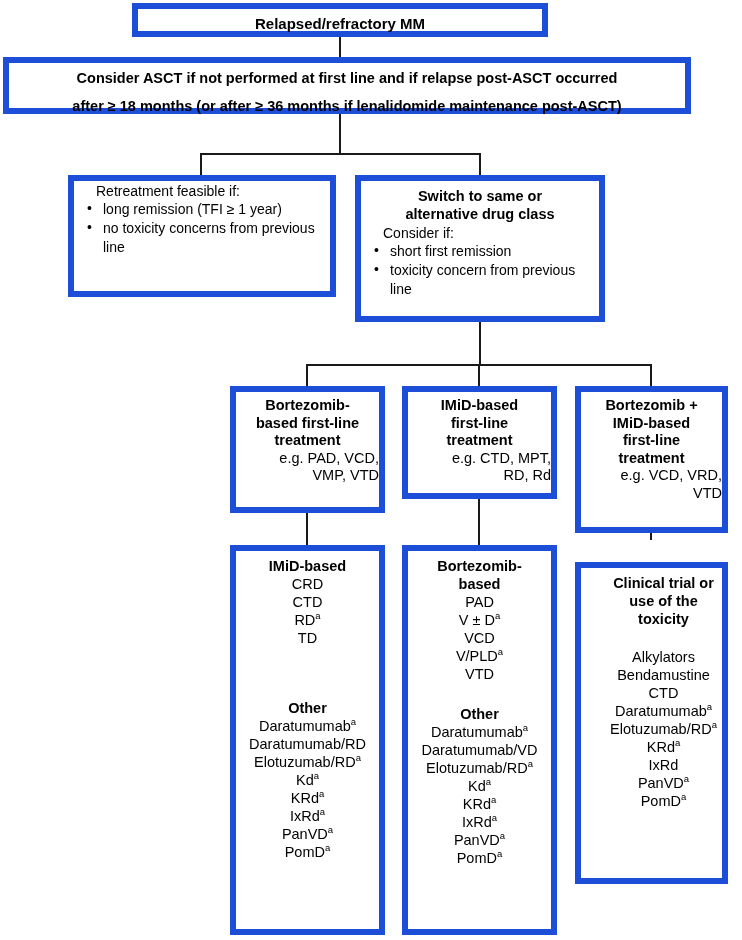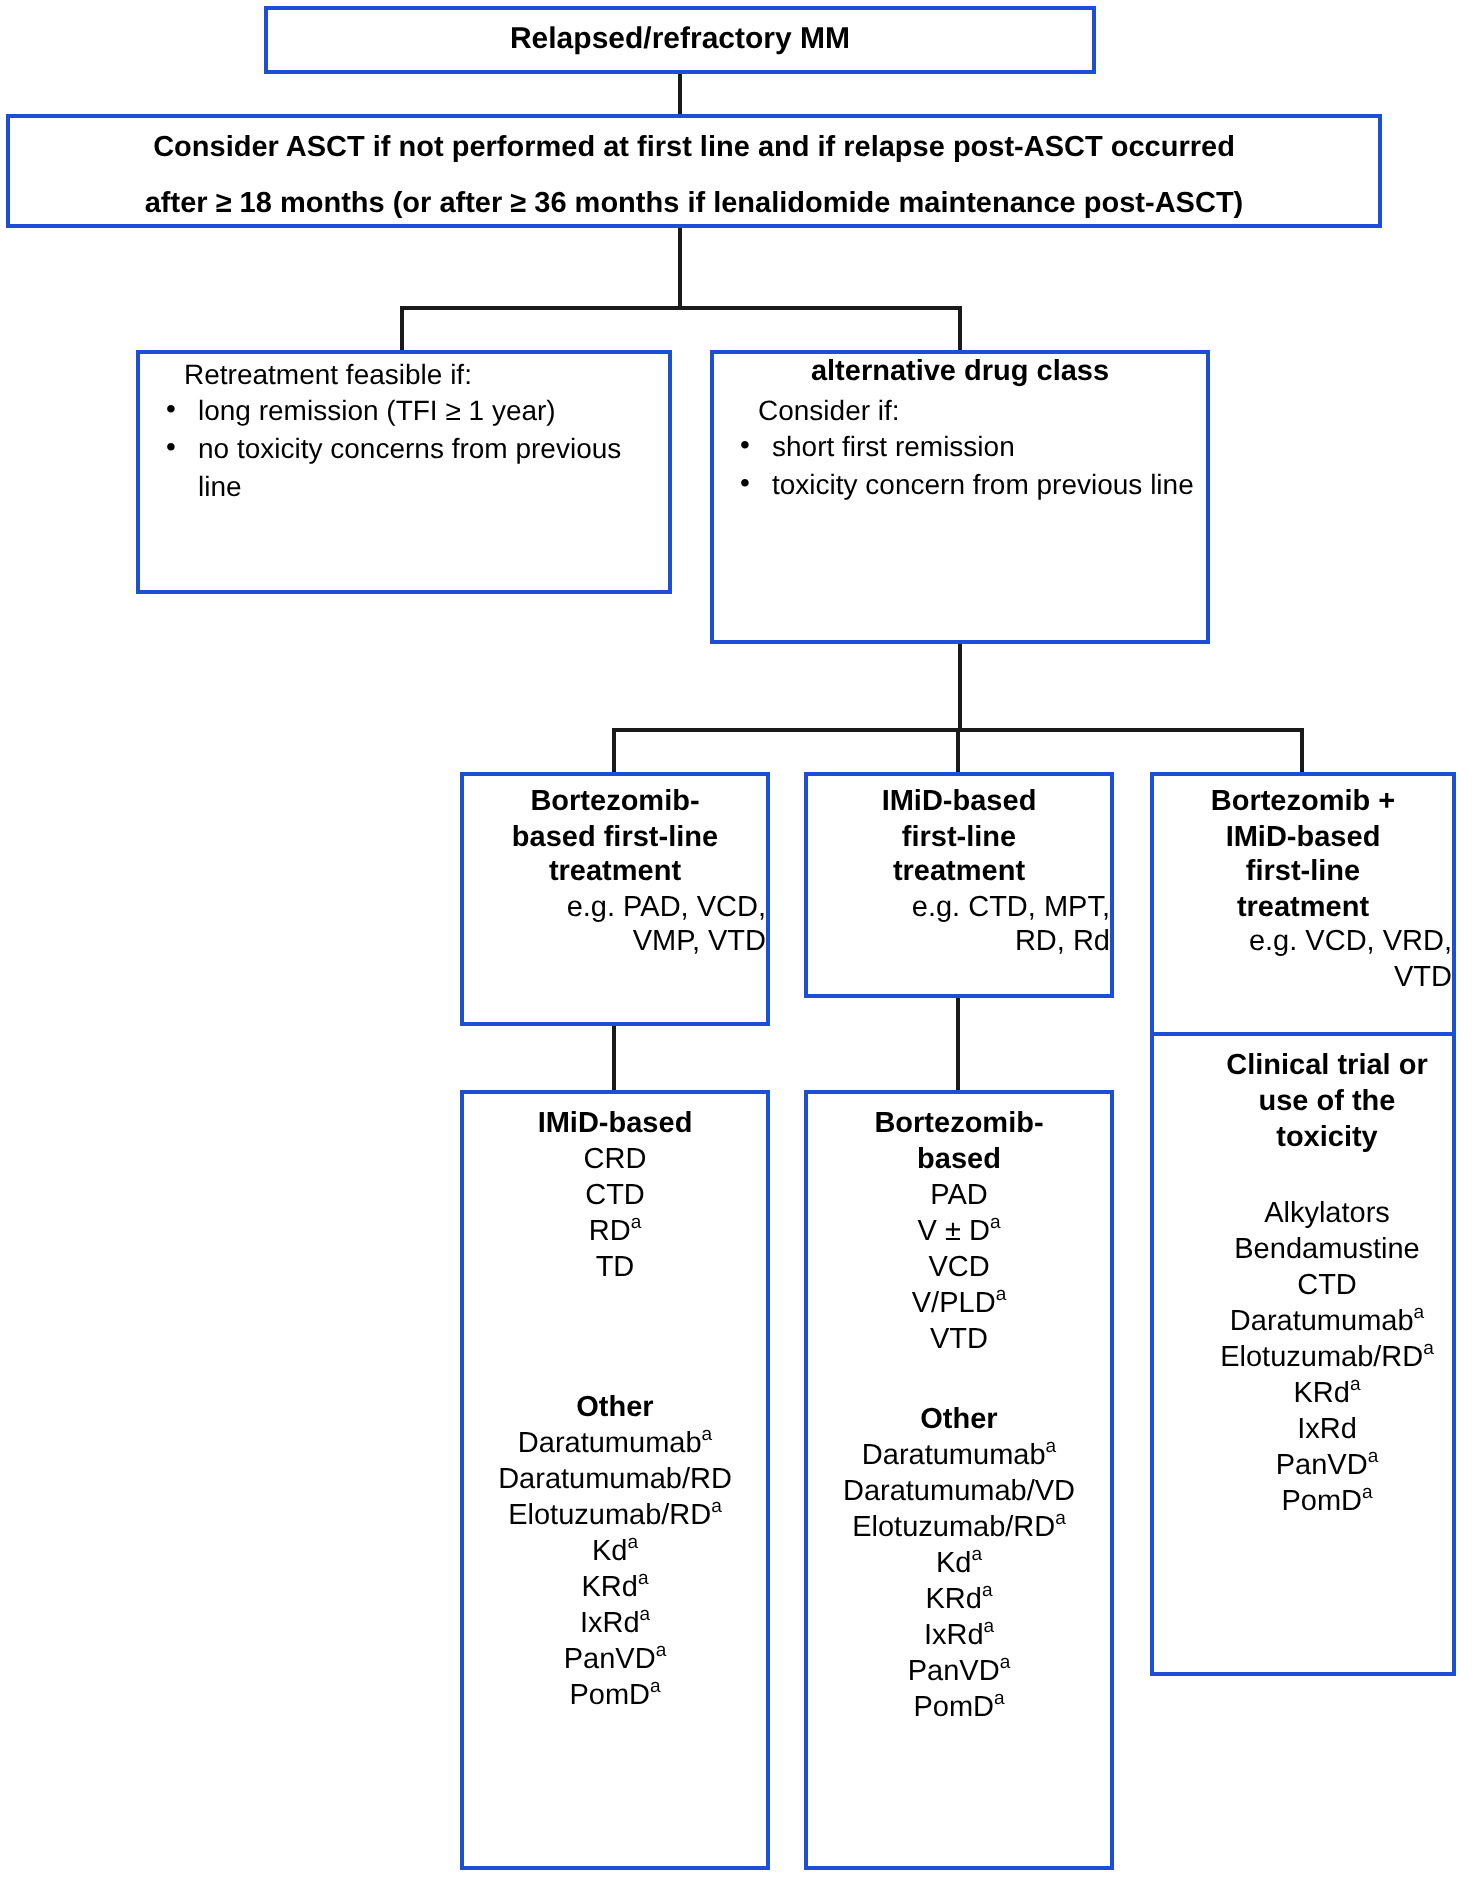--- a/index.html
+++ b/index.html
@@ -15,21 +15,21 @@
   #canvas {
     position: relative;
     width: 742px;
     height: 940px;
     background: #ffffff;
     overflow: hidden;
   }
   .box {
     position: absolute;
     box-sizing: border-box;
-    border: 2px solid #1d4ed8;
+    border: 6px solid #1d4ed8;
     background: #ffffff;
     z-index: 2;
   }
   .line {
     position: absolute;
     background: #1a1a1a;
     z-index: 1;
   }
   .vline { width: 2px; }
   .hline { height: 2px; }
@@ -107,21 +107,21 @@
   }
   .l3-eg {
     font-size: 14.5px;
     text-align: right;
     line-height: 17.5px;
   }
 
   
   #box-imid-list { left: 230px; top: 545px; width: 155px; height: 390px; }
   #box-bort-list { left: 402px; top: 545px; width: 155px; height: 390px; }
-  #box-trial     { left: 575px; top: 516px; width: 153px; height: 322px; padding-left: 24px; }
+  #box-trial     { left: 575px; top: 562px; width: 153px; height: 322px; padding-left: 24px; }
 
   .l4-ttl {
     font-weight: bold;
     font-size: 14.5px;
     text-align: center;
     line-height: 18px;
   }
   .l4-item {
     font-size: 14.5px;
     text-align: center;
@@ -182,20 +182,21 @@
         <span>long remission (TFI ≥ 1 year)</span>
       </li>
       <li>
         <span class="bdot">•</span>
         <span>no toxicity concerns from previous line</span>
       </li>
     </ul>
   </div>
 
   <div class="box" id="box-switch">
+    <div class="l2-ttl">Switch to same or</div>
     <div class="l2-ttl" style="padding-top:0">alternative drug class</div>
     <div class="l2-sub">Consider if:</div>
     <ul class="bullets">
       <li>
         <span class="bdot">•</span>
         <span>short first remission</span>
       </li>
       <li>
         <span class="bdot">•</span>
         <span>toxicity concern from previous line</span>

